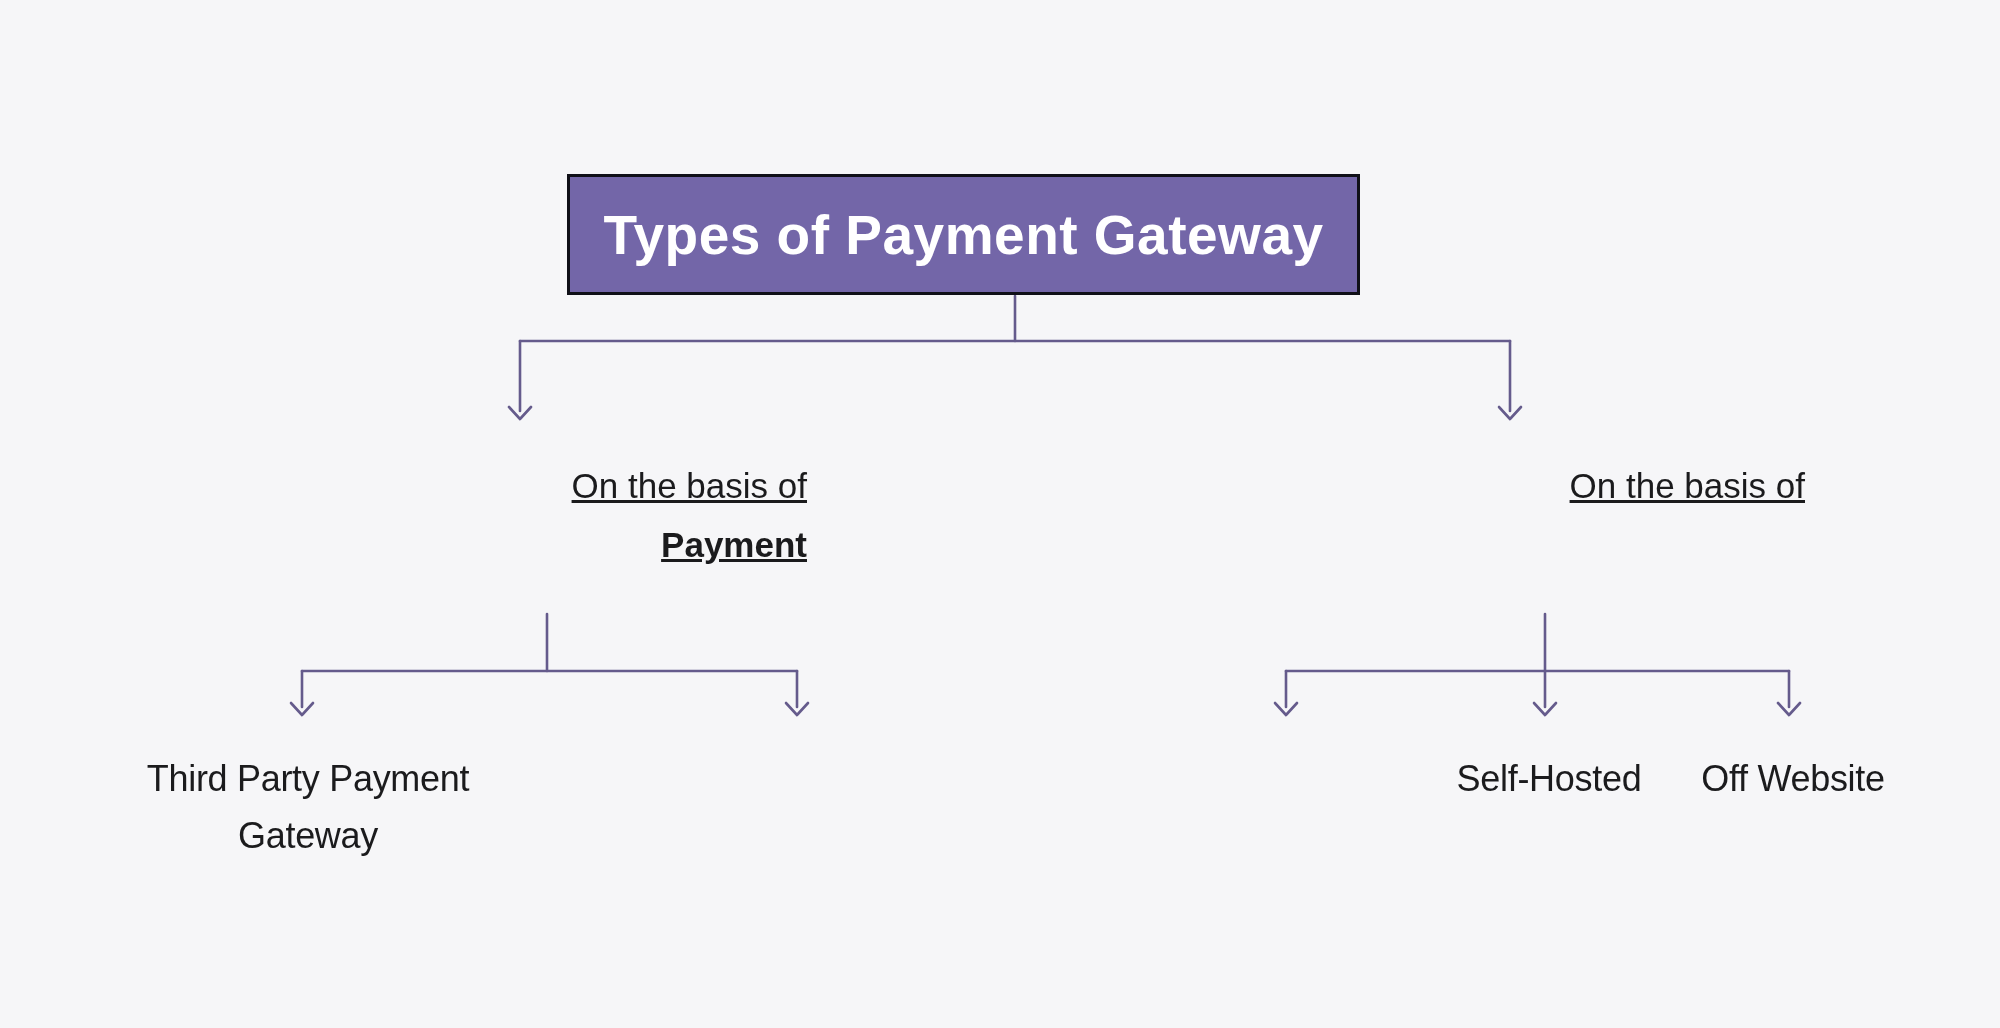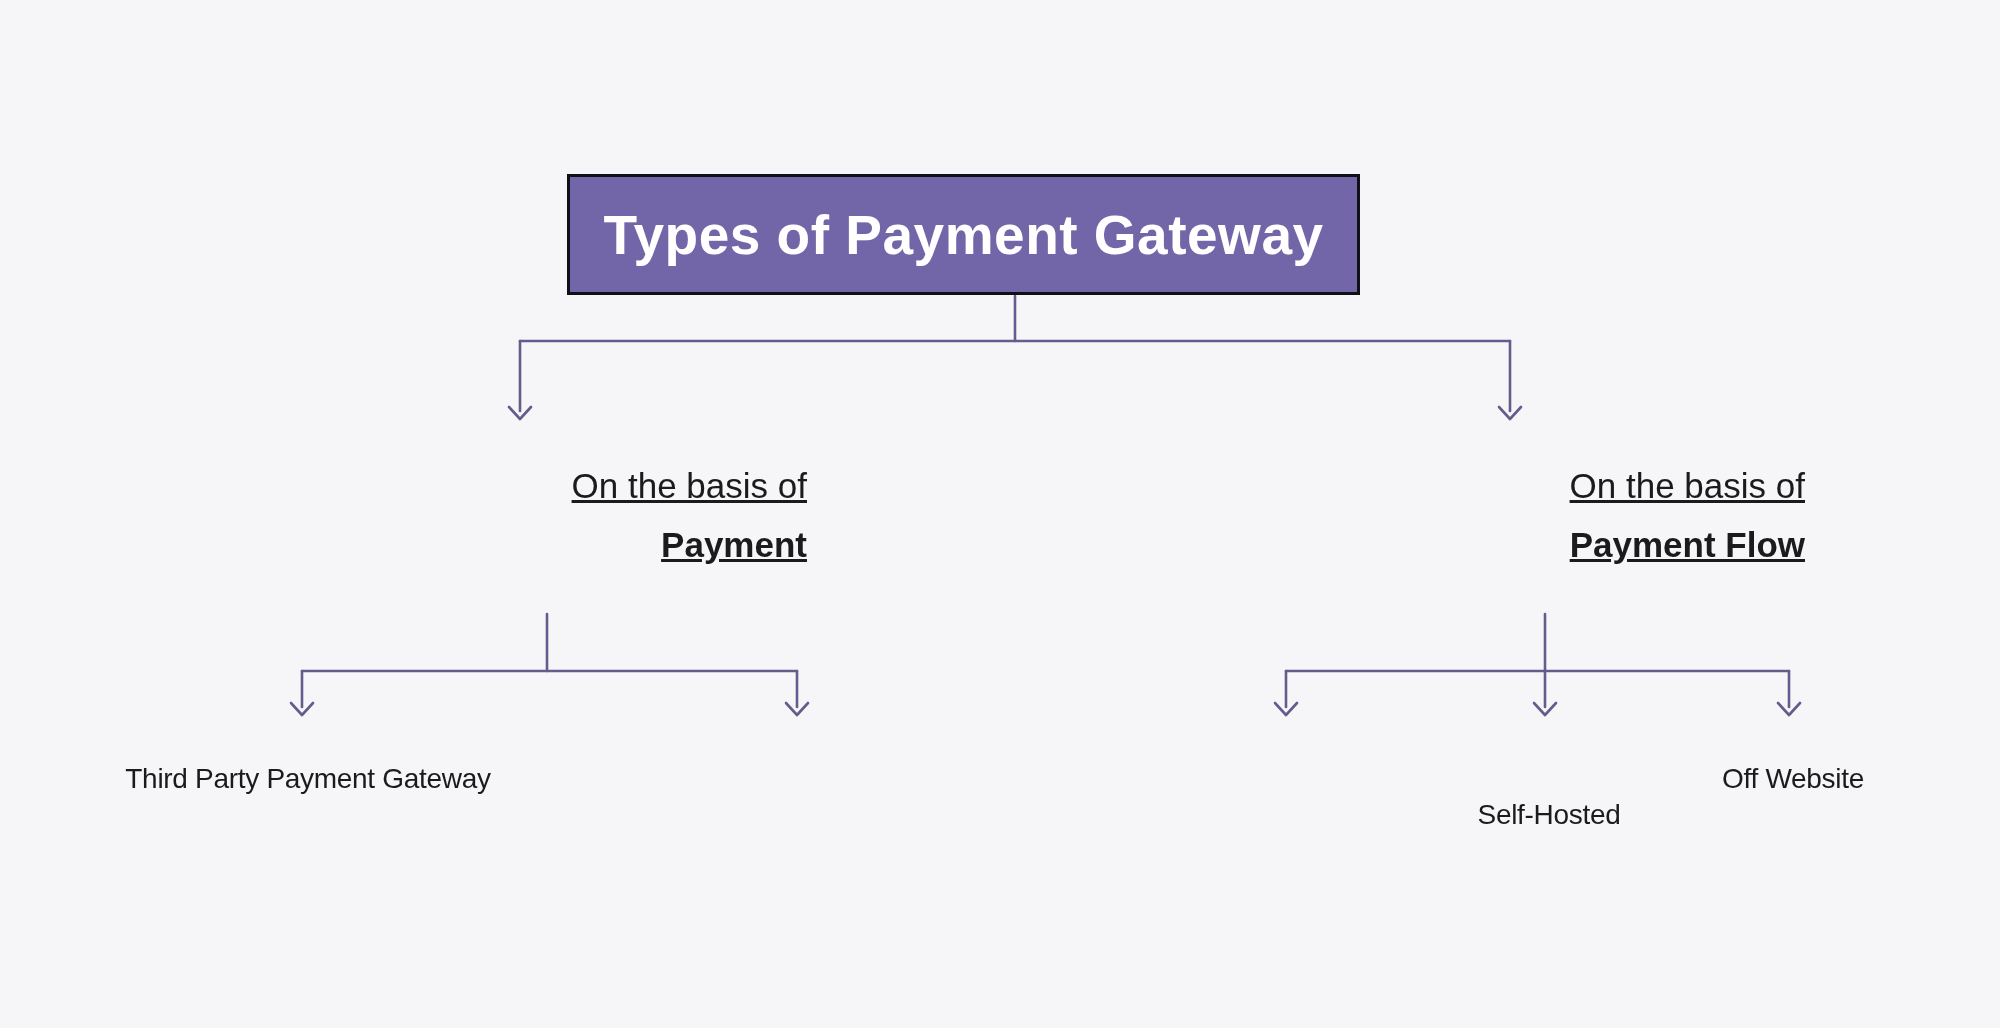--- a/index.html
+++ b/index.html
@@ -67,28 +67,28 @@
   }
   .branch-label.left  { left: 287px; }
   .branch-label.right { left: 1285px; }
   .branch-label .prefix { display: block; font-weight: 400; }
   .branch-label .name   { display: block; font-weight: 700; }
   .leaf-label {
     position: absolute;
     top: 750px;
     text-align: center;
     color: var(--text);
-    font-size: 28px;
+    font-size: 36px;
     line-height: 57px;
     letter-spacing: -0.3px;
   }
   .leaf-third-party { left: 108px;  width: 400px; }
   .leaf-bank        { left: 640px;  width: 320px; }
   .leaf-hosted      { left: 1150px; width: 300px; }
-  .leaf-self-hosted { left: 1399px; width: 300px; margin-top: 36px; }
+  .leaf-self-hosted { left: 1399px; width: 300px; }
   .leaf-off-website { left: 1643px; width: 300px; }
 </style>
 </head>
 <body>
 
 <div class="canvas">
 
   <svg class="connectors" viewBox="0 0 2000 1028" xmlns="http://www.w3.org/2000/svg">
 
     <g>
@@ -124,21 +124,20 @@
     <span class="title-text">Types of Payment Gateway</span>
   </div>
 
   <div class="branch-label left">
     <span class="prefix">On the basis of</span>
     <span class="name">Payment</span>
   </div>
 
   <div class="branch-label right">
     <span class="prefix">On the basis of</span>
-    <span class="name">Payment Flow</span>
   </div>
 
   <div class="leaf-label leaf-third-party">Third Party Payment Gateway</div>
 
 
 
   <div class="leaf-label leaf-self-hosted">Self-Hosted</div>
 
   <div class="leaf-label leaf-off-website">Off Website</div>
 

